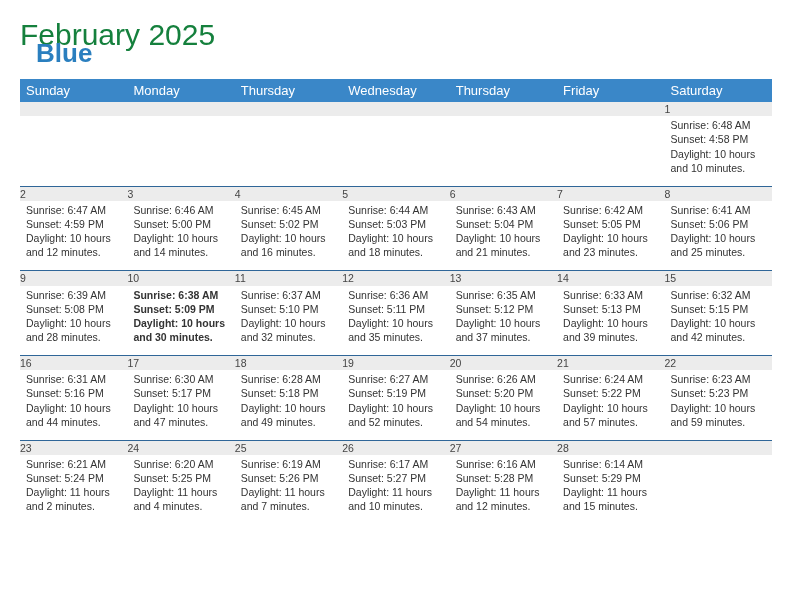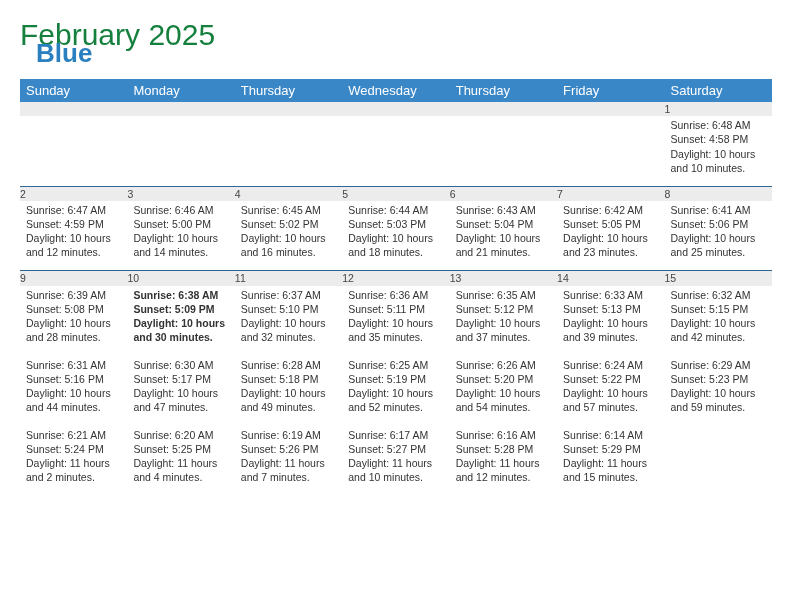--- a/index.html
+++ b/index.html
@@ -246,20 +246,29 @@
           </div>
         </td>
         <td style="border-top: none; height: 70px;">
           <div class="daycell">
             <div>Sunrise: 6:32 AM</div>
             <div>Sunset: 5:15 PM</div>
             <div>Daylight: 10 hours and 42 minutes.</div>
           </div>
         </td>
       </tr>
+      <tr class="daynum-row">
+        <td class="daynum" style="height: auto; border-top: 1px solid rgb(47, 102, 152);"><span>16</span></td>
+        <td class="daynum" style="height: auto; border-top: 1px solid rgb(47, 102, 152);"><span>17</span></td>
+        <td class="daynum" style="height: auto; border-top: 1px solid rgb(47, 102, 152);"><span>18</span></td>
+        <td class="daynum" style="height: auto; border-top: 1px solid rgb(47, 102, 152);"><span>19</span></td>
+        <td class="daynum" style="height: auto; border-top: 1px solid rgb(47, 102, 152);"><span>20</span></td>
+        <td class="daynum" style="height: auto; border-top: 1px solid rgb(47, 102, 152);"><span>21</span></td>
+        <td class="daynum" style="height: auto; border-top: 1px solid rgb(47, 102, 152);"><span>22</span></td>
+      </tr>
       <tr>
         <td style="border-top: none; height: 70px;">
           <div class="daycell">
             <div>Sunrise: 6:31 AM</div>
             <div>Sunset: 5:16 PM</div>
             <div>Daylight: 10 hours and 44 minutes.</div>
           </div>
         </td>
         <td style="border-top: none; height: 70px;">
           <div class="daycell">
@@ -270,46 +279,55 @@
         </td>
         <td style="border-top: none; height: 70px;">
           <div class="daycell">
             <div>Sunrise: 6:28 AM</div>
             <div>Sunset: 5:18 PM</div>
             <div>Daylight: 10 hours and 49 minutes.</div>
           </div>
         </td>
         <td style="border-top: none; height: 70px;">
           <div class="daycell">
-            <div>Sunrise: 6:25 AM</div>
+            <div>Sunrise: 6:27 AM</div>
             <div>Sunset: 5:19 PM</div>
             <div>Daylight: 10 hours and 52 minutes.</div>
           </div>
         </td>
         <td style="border-top: none; height: 70px;">
           <div class="daycell">
             <div>Sunrise: 6:26 AM</div>
             <div>Sunset: 5:20 PM</div>
             <div>Daylight: 10 hours and 54 minutes.</div>
           </div>
         </td>
         <td style="border-top: none; height: 70px;">
           <div class="daycell">
             <div>Sunrise: 6:24 AM</div>
             <div>Sunset: 5:22 PM</div>
             <div>Daylight: 10 hours and 57 minutes.</div>
           </div>
         </td>
         <td style="border-top: none; height: 70px;">
           <div class="daycell">
-            <div>Sunrise: 6:29 AM</div>
+            <div>Sunrise: 6:23 AM</div>
             <div>Sunset: 5:23 PM</div>
             <div>Daylight: 10 hours and 59 minutes.</div>
           </div>
         </td>
+      </tr>
+      <tr class="daynum-row">
+        <td class="daynum" style="height: auto; border-top: 1px solid rgb(47, 102, 152);"><span>23</span></td>
+        <td class="daynum" style="height: auto; border-top: 1px solid rgb(47, 102, 152);"><span>24</span></td>
+        <td class="daynum" style="height: auto; border-top: 1px solid rgb(47, 102, 152);"><span>25</span></td>
+        <td class="daynum" style="height: auto; border-top: 1px solid rgb(47, 102, 152);"><span>26</span></td>
+        <td class="daynum" style="height: auto; border-top: 1px solid rgb(47, 102, 152);"><span>27</span></td>
+        <td class="daynum" style="height: auto; border-top: 1px solid rgb(47, 102, 152);"><span>28</span></td>
+        <td class="daynum" style="height: auto; border-top: 1px solid rgb(47, 102, 152);"></td>
       </tr>
       <tr>
         <td style="border-top: none; height: 70px;">
           <div class="daycell">
             <div>Sunrise: 6:21 AM</div>
             <div>Sunset: 5:24 PM</div>
             <div>Daylight: 11 hours and 2 minutes.</div>
           </div>
         </td>
         <td style="border-top: none; height: 70px;">

